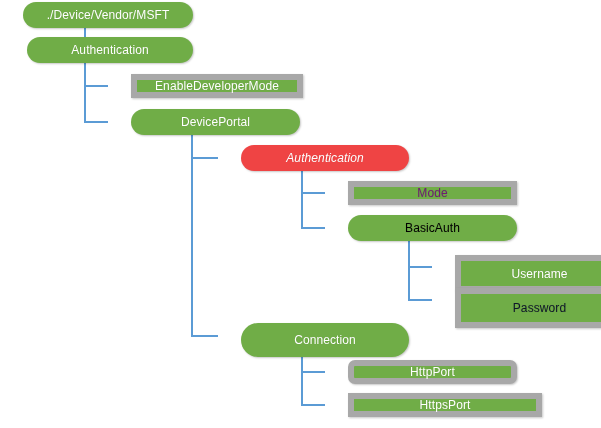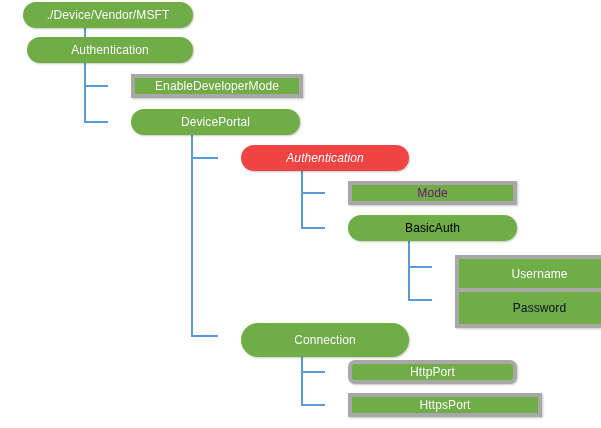--- a/index.html
+++ b/index.html
@@ -39,21 +39,21 @@
     letter-spacing: 0.1px;
     white-space: nowrap;
     text-shadow: 0 0 1px rgba(0,0,0,0.12);
     margin-left: 23px;
   }
   .node.pill {
     border-radius: 999px;
     box-shadow: 1px 1px 2px rgba(0,0,0,0.22);
   }
   .node.rect {
-    border: 4px solid #0c4a6e;
+    border: 6px solid #0c4a6e;
     box-shadow: 1px 1px 2px rgba(0,0,0,0.22);
   }
   .node-label {
     display: block;
     pointer-events: none;
   }
 </style>
 </head>
 <body>
 

